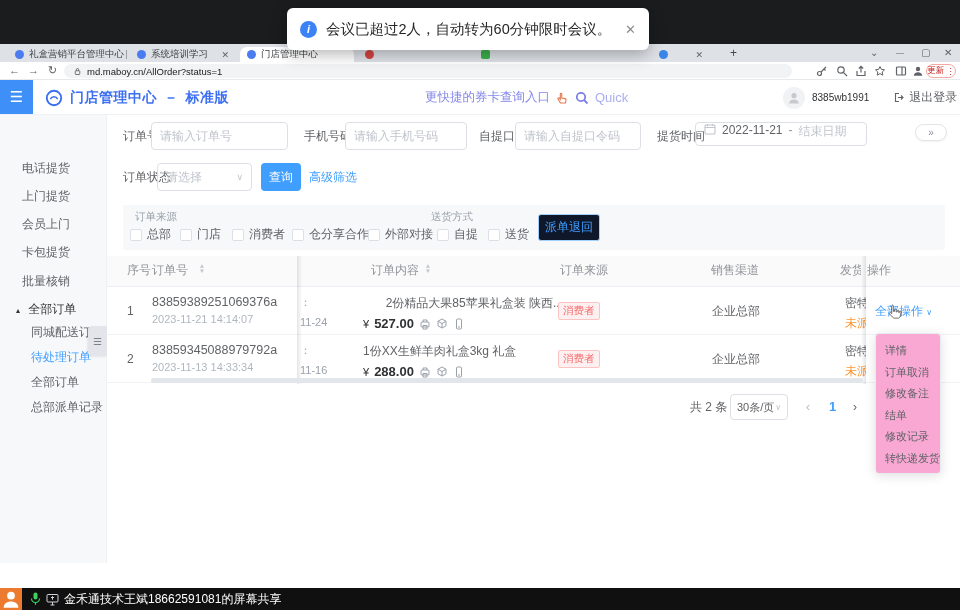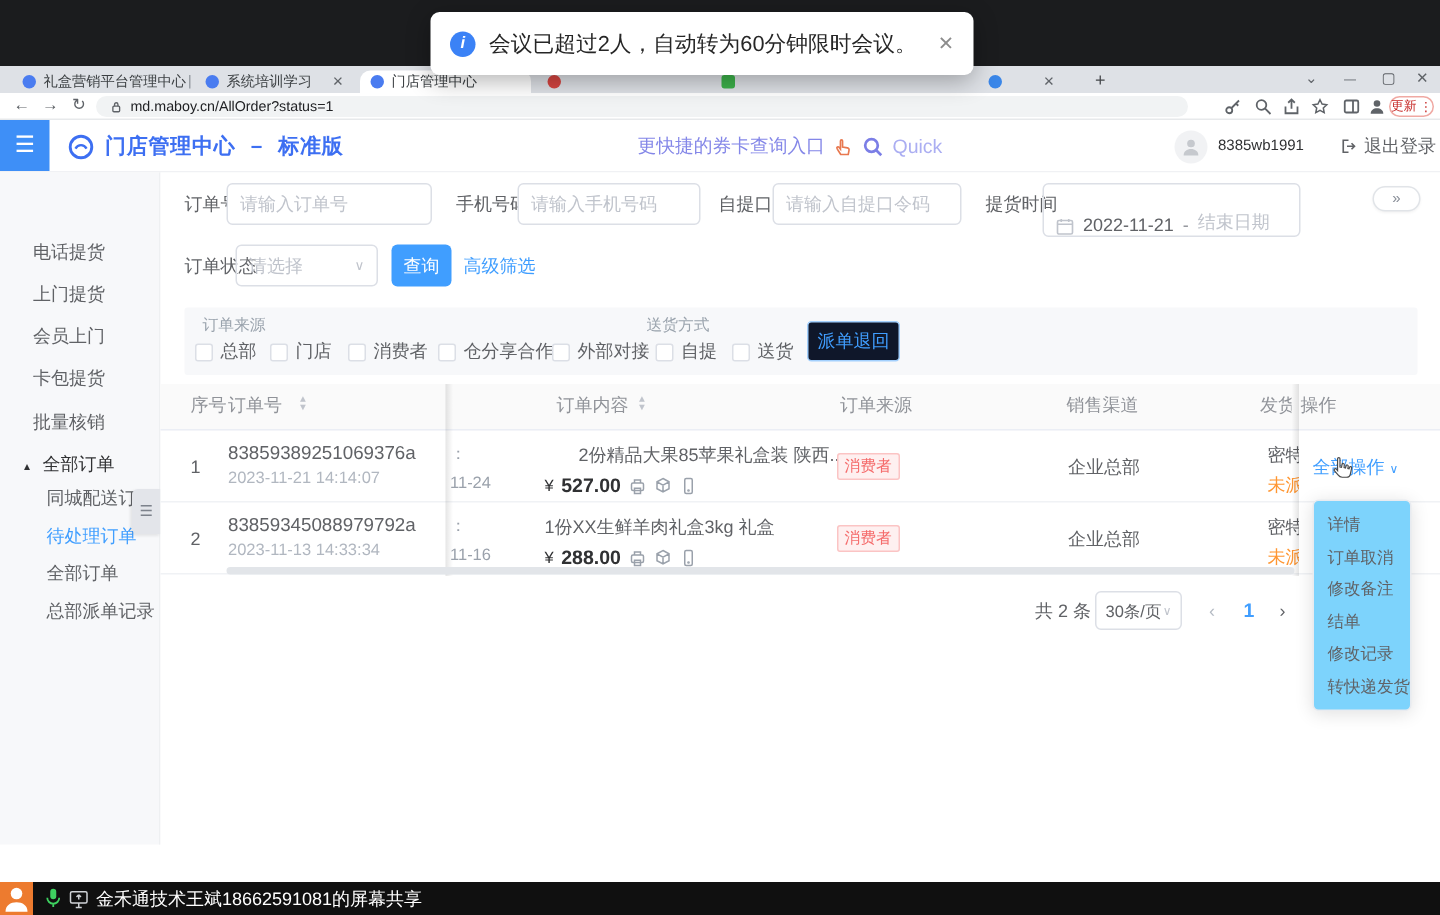--- a/index.html
+++ b/index.html
@@ -46,21 +46,21 @@
   .side-sub { position:absolute; left:0; width:107px; height:25px; line-height:25px; padding-left:31px; font-size:12px; color:#606266; white-space:nowrap; }
   .side-sub.active { color:#409eff; }
   .group-arrow { font-size:8px; color:#303133; margin-right:5px; }
   .side-handle { position:absolute; left:88px; top:211px; width:19px; height:30px; background:#e3e5ea; border-radius:4px 0 0 4px; display:flex; align-items:center; justify-content:center; font-size:10px; color:#7d828c; box-shadow:-1px 1px 2px rgba(0,0,0,.08); }
 
   
   .main { position:absolute; left:107px; top:35px; width:853px; height:473px; background:#fff; }
   .flabel { position:absolute; height:28px; line-height:28px; font-size:12px; color:#606266; white-space:nowrap; }
   .finput { position:absolute; height:28px; border:1px solid #dcdfe6; border-radius:4px; font-size:12px; color:#606266; padding:0 8px; outline:none; font-family:inherit; }
   .finput::placeholder { color:#c0c4cc; }
-  .datepill { position:absolute; left:588px; top:7px; width:172px; height:36px; border:1px solid #dcdfe6; border-radius:4px; display:flex; align-items:flex-end; gap:6px; padding:0 8px; font-size:12px; }
+  .datepill { position:absolute; left:588px; top:7px; width:172px; height:24px; border:1px solid #dcdfe6; border-radius:4px; display:flex; align-items:flex-start; gap:6px; padding:0 8px; font-size:12px; }
   .selectbox { position:absolute; left:50px; top:48px; width:95px; height:28px; border:1px solid #dcdfe6; border-radius:4px; display:flex; align-items:center; justify-content:space-between; padding:0 8px; font-size:12px; color:#c0c4cc; }
   .btn-primary { position:absolute; left:154px; top:48px; width:40px; height:28px; background:#409eff; border:none; border-radius:4px; color:#fff; font-size:12px; font-family:inherit; }
   .link-blue { color:#409eff; font-size:12px; }
   .collapse-pill { position:absolute; left:808px; top:9px; width:32px; height:17px; border:1px solid #e1e4e8; border-radius:9px; background:#fff; text-align:center; line-height:15px; font-size:10px; color:#8a8f99; box-shadow:0 1px 2px rgba(0,0,0,.05); }
 
   .filter-panel { position:absolute; left:16px; top:90px; width:822px; height:45px; background:#f7f8fa; border-radius:2px; }
   .panel-label { position:absolute; top:5px; font-size:10.5px; color:#9aa3ad; }
   .cb { position:absolute; top:21px; display:flex; align-items:center; gap:5px; font-size:12px; color:#606266; white-space:nowrap; }
   .cb-box { width:12px; height:12px; border:1px solid #dcdfe6; border-radius:2px; background:#fff; }
   .btn-outline { position:absolute; left:415px; top:9px; width:62px; height:27px; background:#0f172a; border:1px solid #a3d0fd; border-radius:3px; color:#409eff; font-size:12px; font-family:inherit;text-align:center; }
@@ -83,21 +83,21 @@
   .action-link { color:#409eff; font-size:12px; white-space:nowrap; }
   .col-shadow-l { position:absolute; left:190px; top:141px; width:5px; height:128px; background:linear-gradient(to right, rgba(0,0,0,.10), rgba(0,0,0,0)); }
   .col-shadow-r { position:absolute; left:754px; top:141px; width:5px; height:128px; background:linear-gradient(to left, rgba(0,0,0,.10), rgba(0,0,0,0)); }
   .hscroll-thumb { position:absolute; left:44px; top:263px; width:712px; height:5px; background:#e2e5e9; border-radius:3px; }
 
   
   .pag { position:absolute; top:279px; height:26px; line-height:26px; font-size:12px; color:#606266; }
   .size-pill { position:absolute; left:623px; top:279px; width:58px; height:26px; border:1px solid #dcdfe6; border-radius:4px; display:flex; align-items:center; justify-content:space-between; padding:0 6px; font-size:11px; color:#606266; }
 
   
-  .action-menu { position:absolute; left:875px; top:253px; width:66px; height:141px; background:#7dd3fc; border:1px solid #e8ebf0; border-radius:4px; box-shadow:0 2px 12px rgba(0,0,0,.12); padding:6px 0; }
+  .action-menu { position:absolute; left:875px; top:253px; width:66px; height:141px; background:#f9a8d4; border:1px solid #e8ebf0; border-radius:4px; box-shadow:0 2px 12px rgba(0,0,0,.12); padding:6px 0; }
   .menu-item { height:21.5px; line-height:21.5px; padding-left:9px; font-size:11px; color:#606266; white-space:nowrap; }
 
   
   .toast { position:absolute; left:287px; top:8px; width:362px; height:42px; background:#fff; border-radius:6px; box-shadow:0 4px 16px rgba(0,0,0,.3); display:flex; align-items:center; gap:9px; padding:0 13px; }
   .info-circle { width:17px; height:17px; border-radius:50%; background:#3b82f6; color:#fff; font-size:11px; font-weight:bold; text-align:center; line-height:17px; font-style:italic; flex:0 0 17px; }
   .toast-text { font-size:14.5px; color:#262626; white-space:nowrap; }
   .toast-close { margin-left:auto; font-size:13px; color:#8c8c8c; }
 
   
   .bottom-bar { position:absolute; left:0; top:588px; width:960px; height:22px; background:#101010; }

